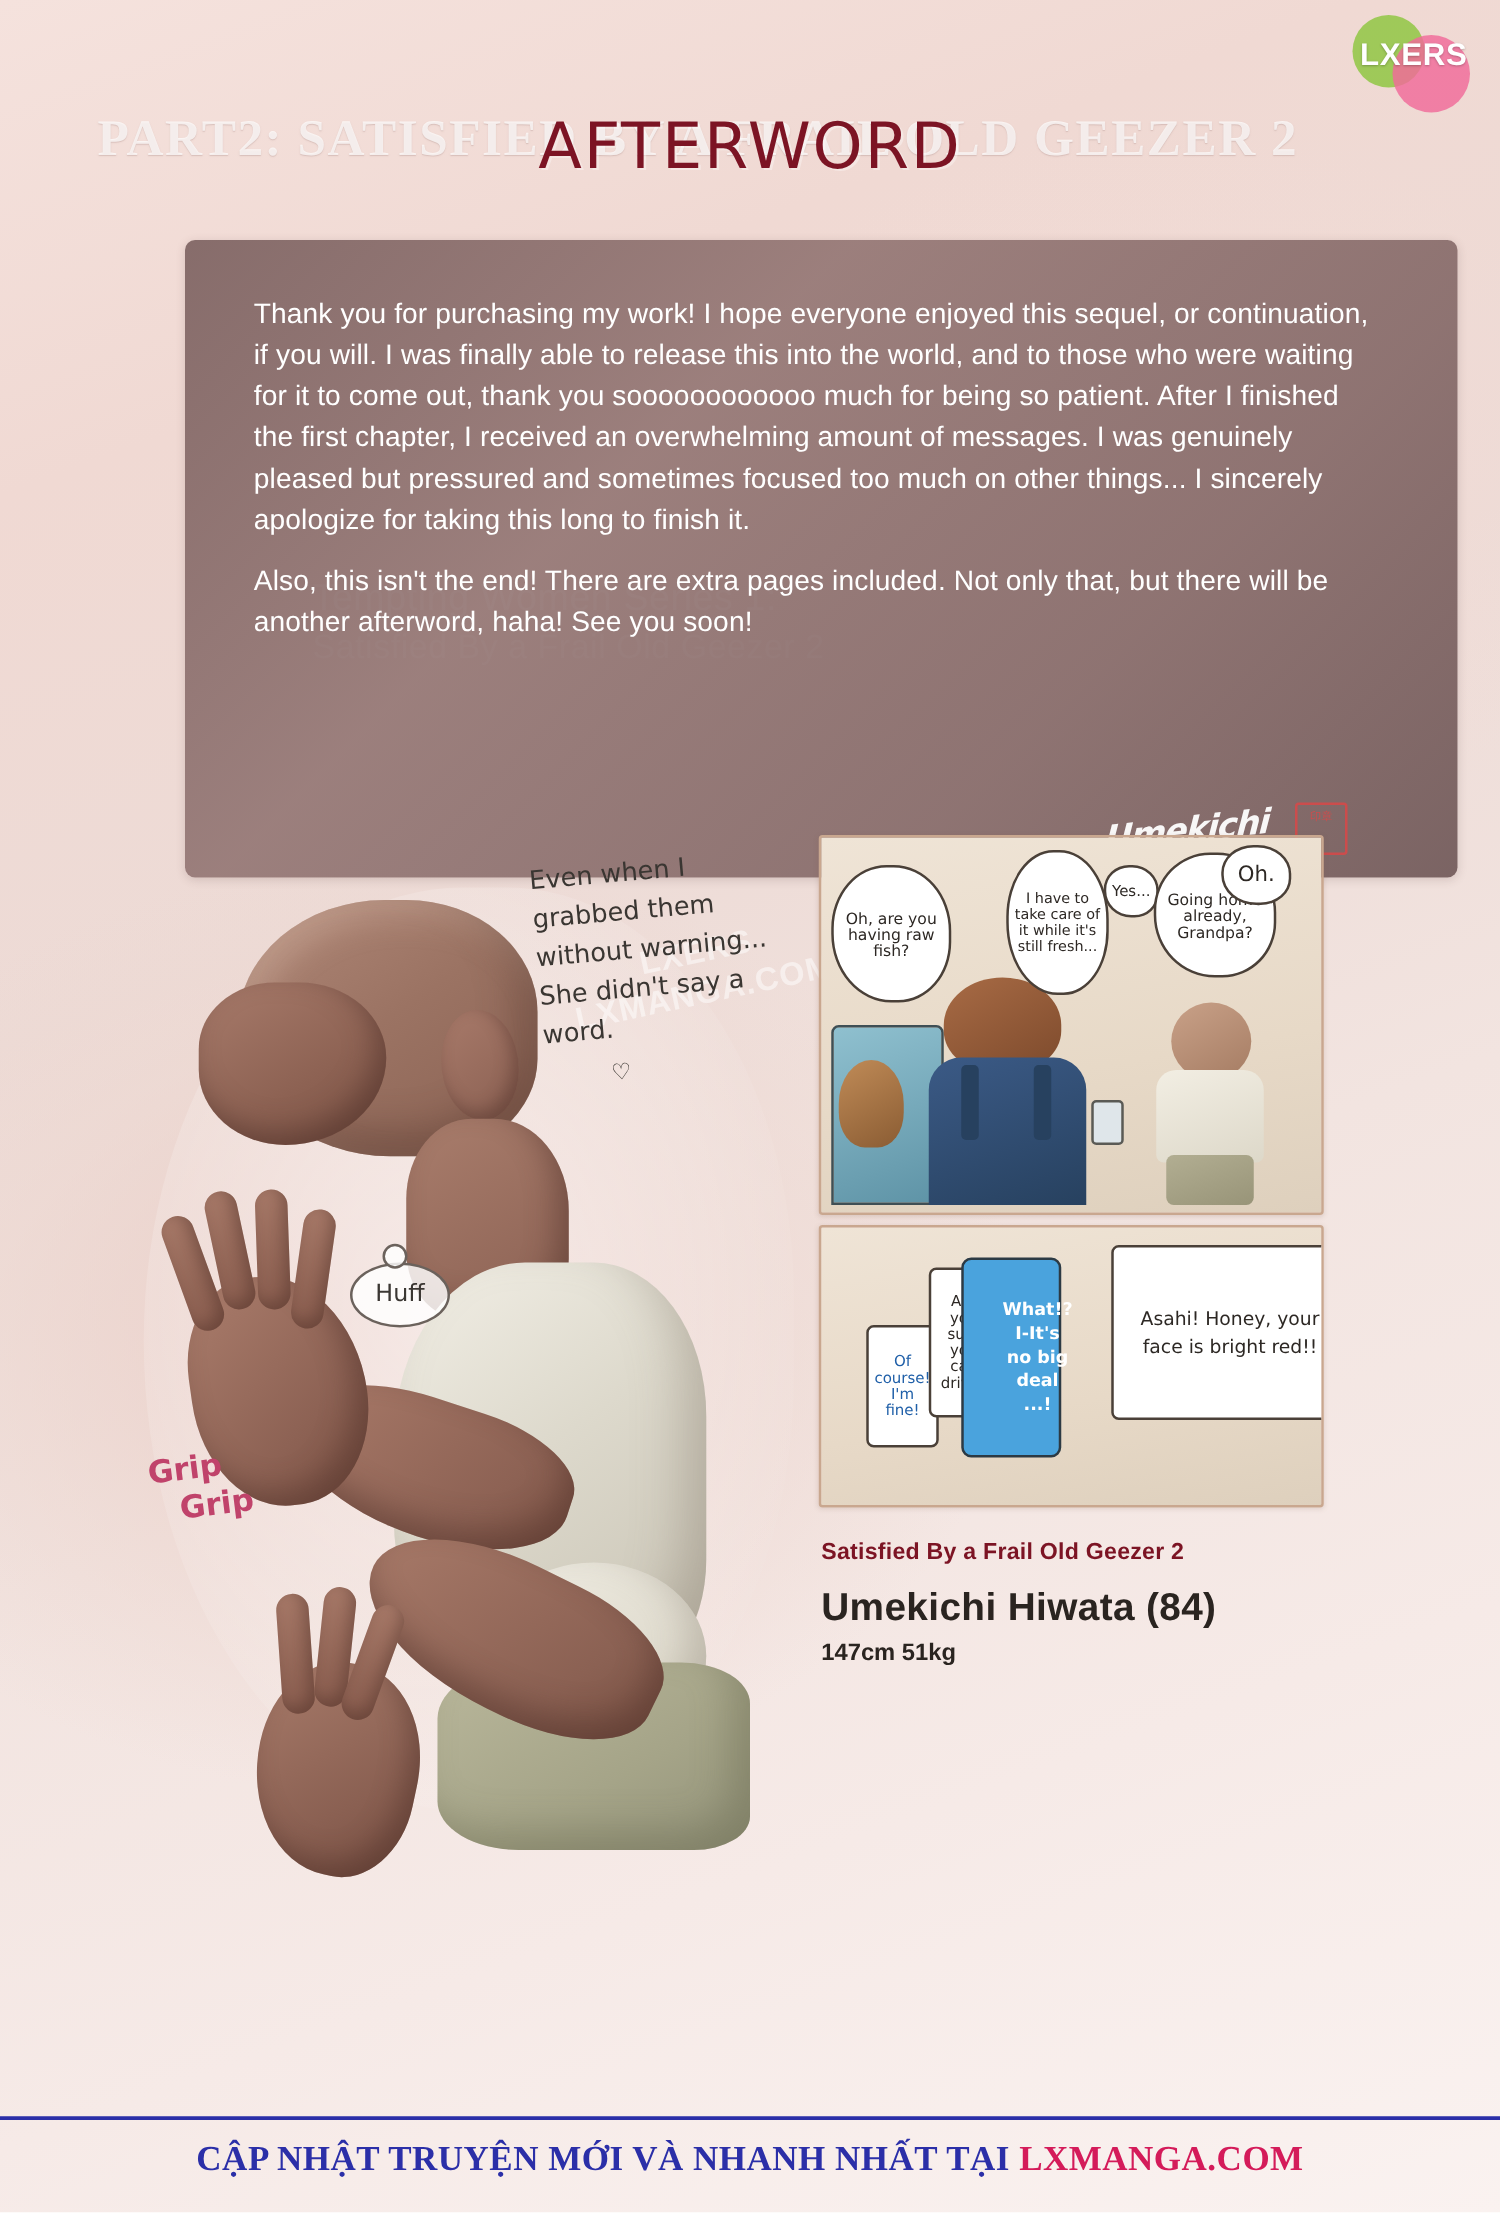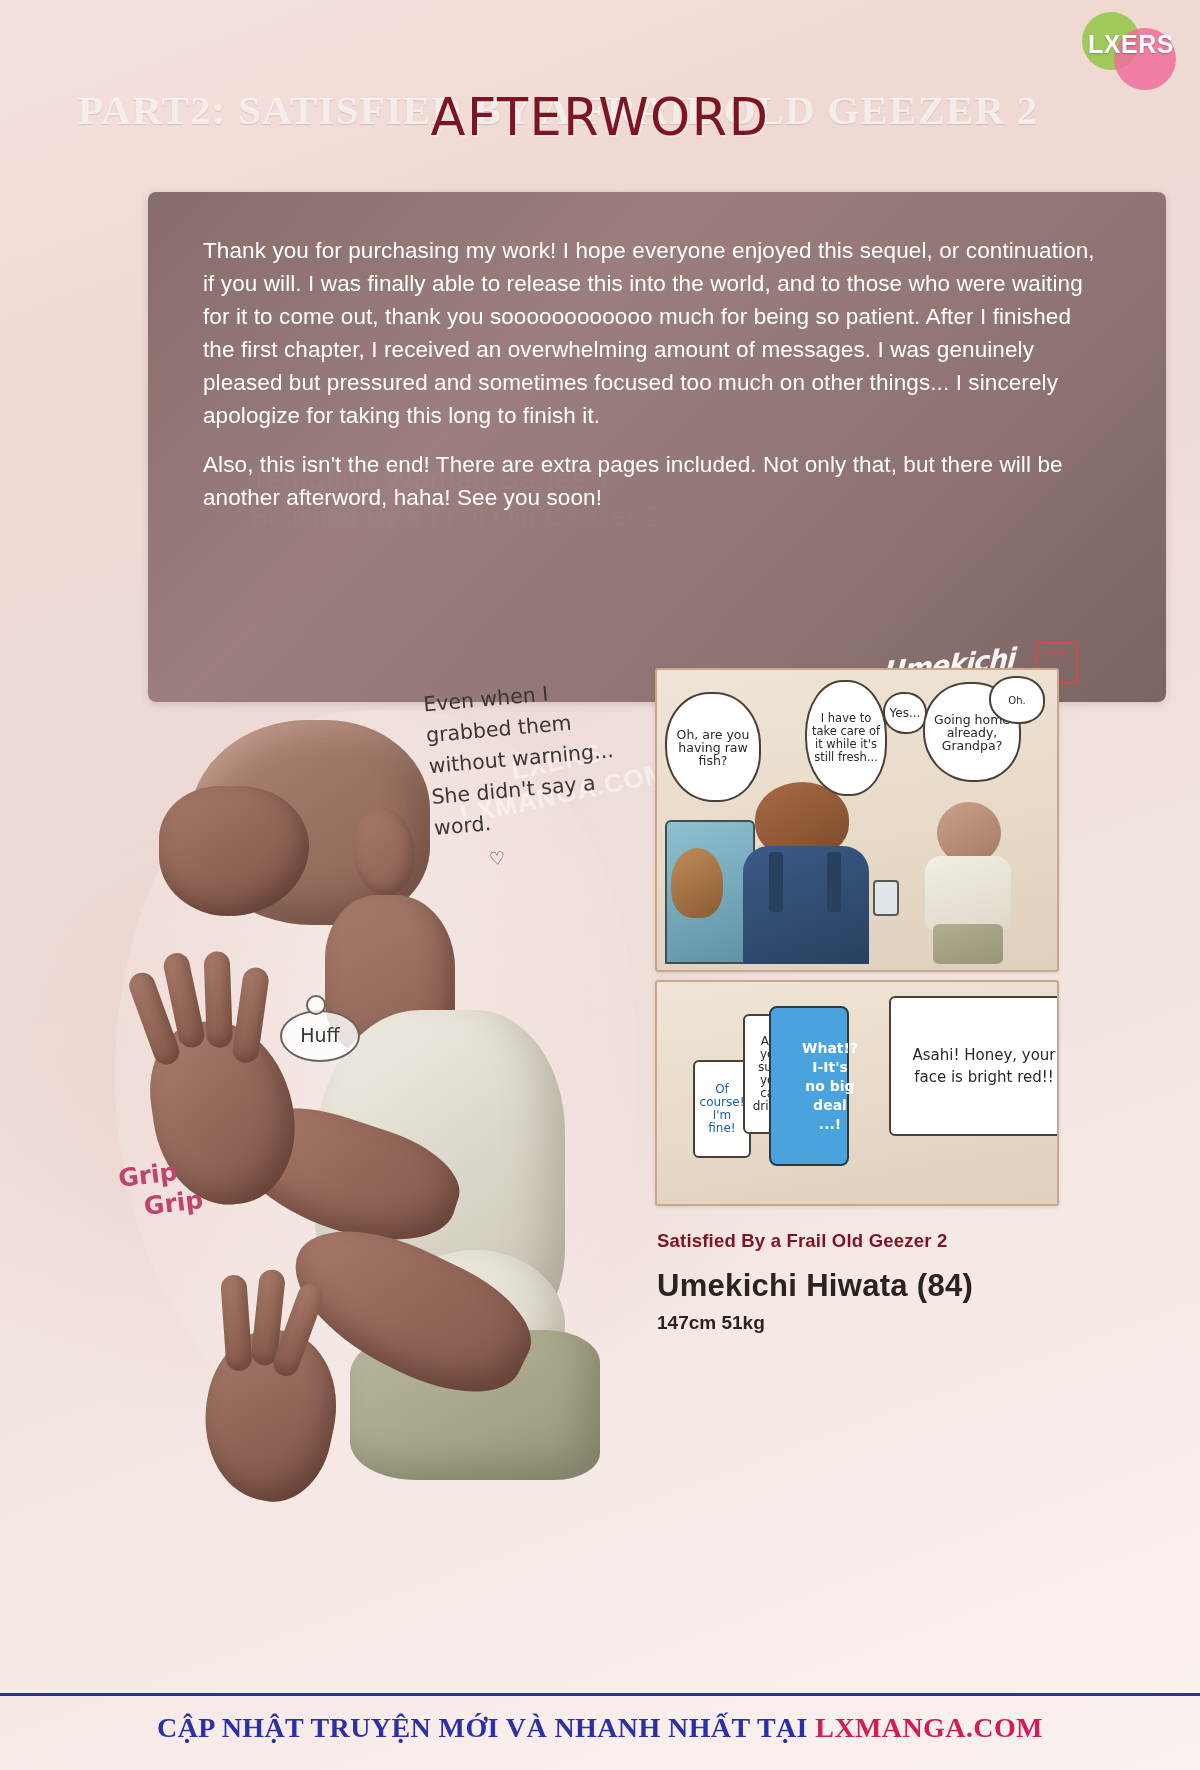--- a/index.html
+++ b/index.html
@@ -618,21 +618,21 @@
       <span class="head"></span>
       <span class="shirt"></span>
       <span class="pants"></span>
     </div>
     <div class="phone"></div>
 
     <div class="bubble" style="left:8px; top:22px; width:96px; height:110px; font-size:12.5px;">Oh, are you having raw fish?</div>
     <div class="bubble" style="left:148px; top:10px; width:82px; height:116px; font-size:11.5px;">I have to take care of it while it's still fresh...</div>
     <div class="bubble" style="left:226px; top:22px; width:44px; height:42px; font-size:12px;">Yes...</div>
     <div class="bubble" style="left:266px; top:12px; width:98px; height:100px; font-size:12.5px;">Going home already, Grandpa?</div>
-    <div class="bubble" style="left:332px; top:6px; width:56px; height:48px; font-size:10px;">Oh.</div>
+    <div class="bubble" style="left:320px; top:6px; width:56px; height:48px; font-size:17px;">Oh.</div>
   </div>
 
   <div class="strip strip2">
     <div class="bubble rect" style="left:4px; top:78px; width:58px; height:98px; font-size:12px; color:#1f5fa8;">Of course! I'm fine!</div>
     <div class="bubble rect" style="left:54px; top:32px; width:56px; height:120px; font-size:12px;">Are you sure you can drive?</div>
     <div class="bubble blue" style="left:112px; top:24px; width:80px; height:160px; font-size:14px; line-height:19px;padding-left:46px;">What!? I-It's no big deal ...!</div>
     <div class="bubble rect" style="left:200px; top:14px; width:190px; height:140px; font-size:15px; line-height:22px;">Asahi! Honey, your face is bright red!!</div>
   </div>
 
   <div class="caption-sub">Satisfied By a Frail Old Geezer 2</div>

